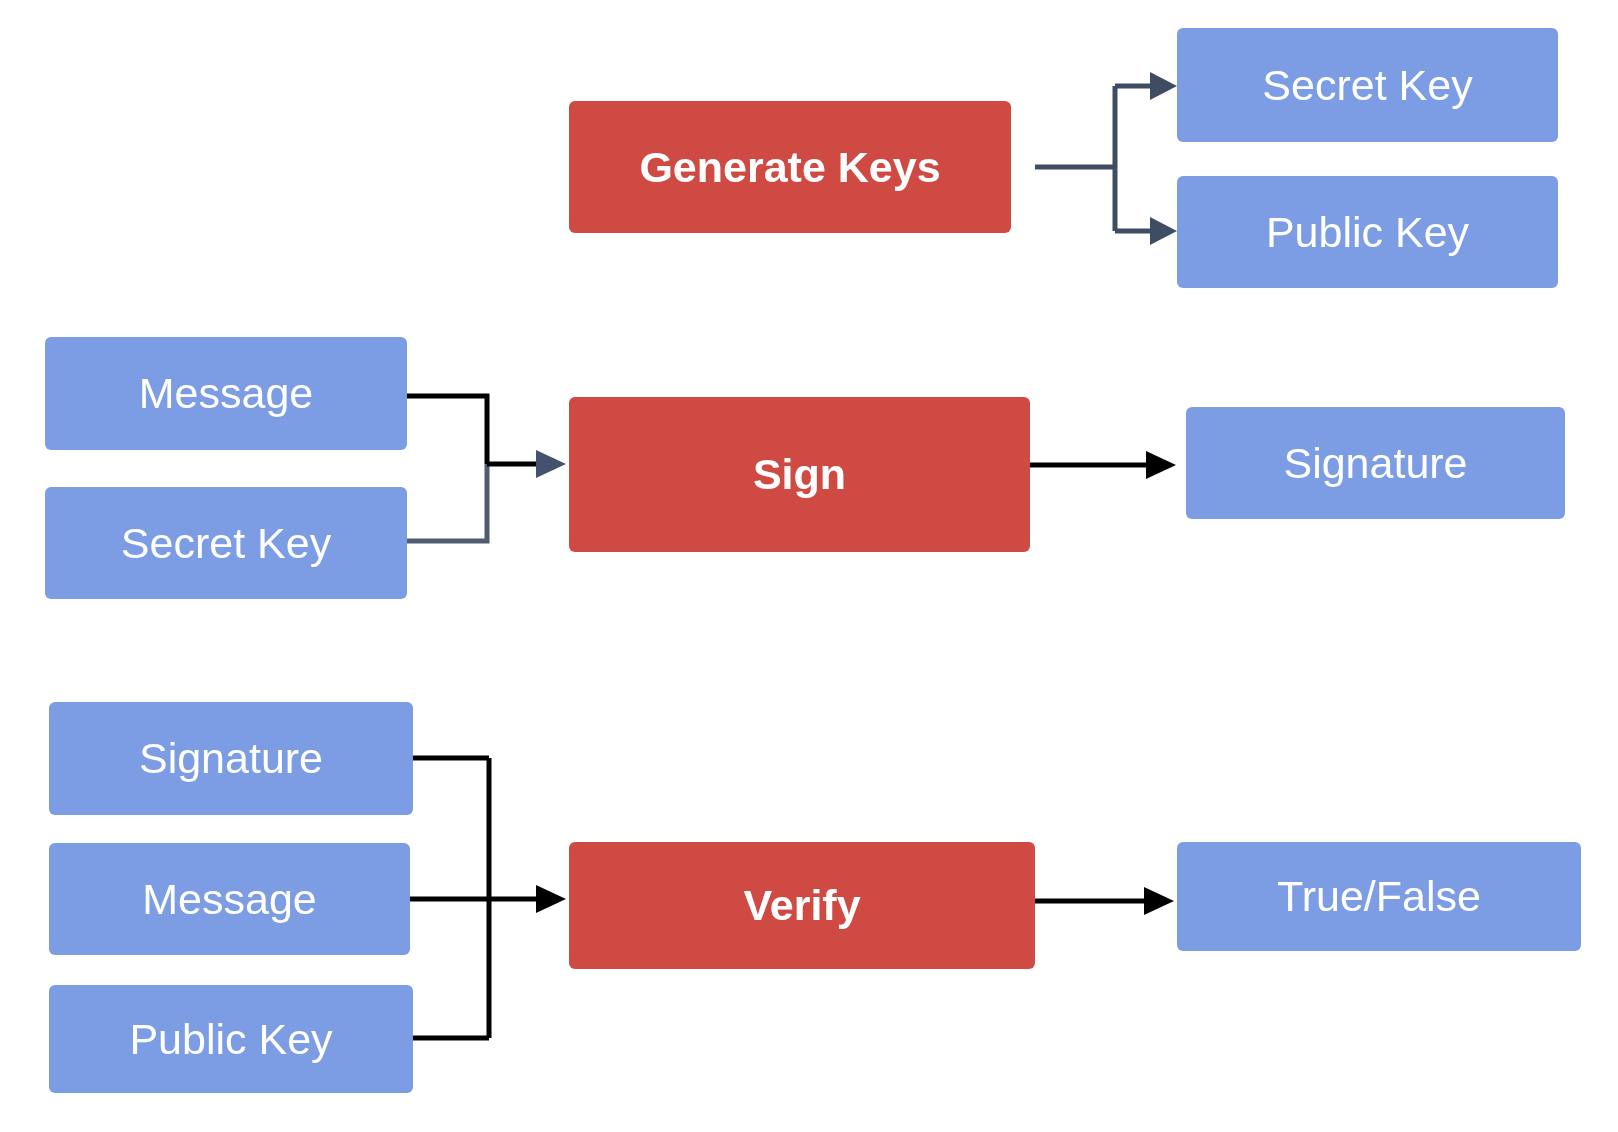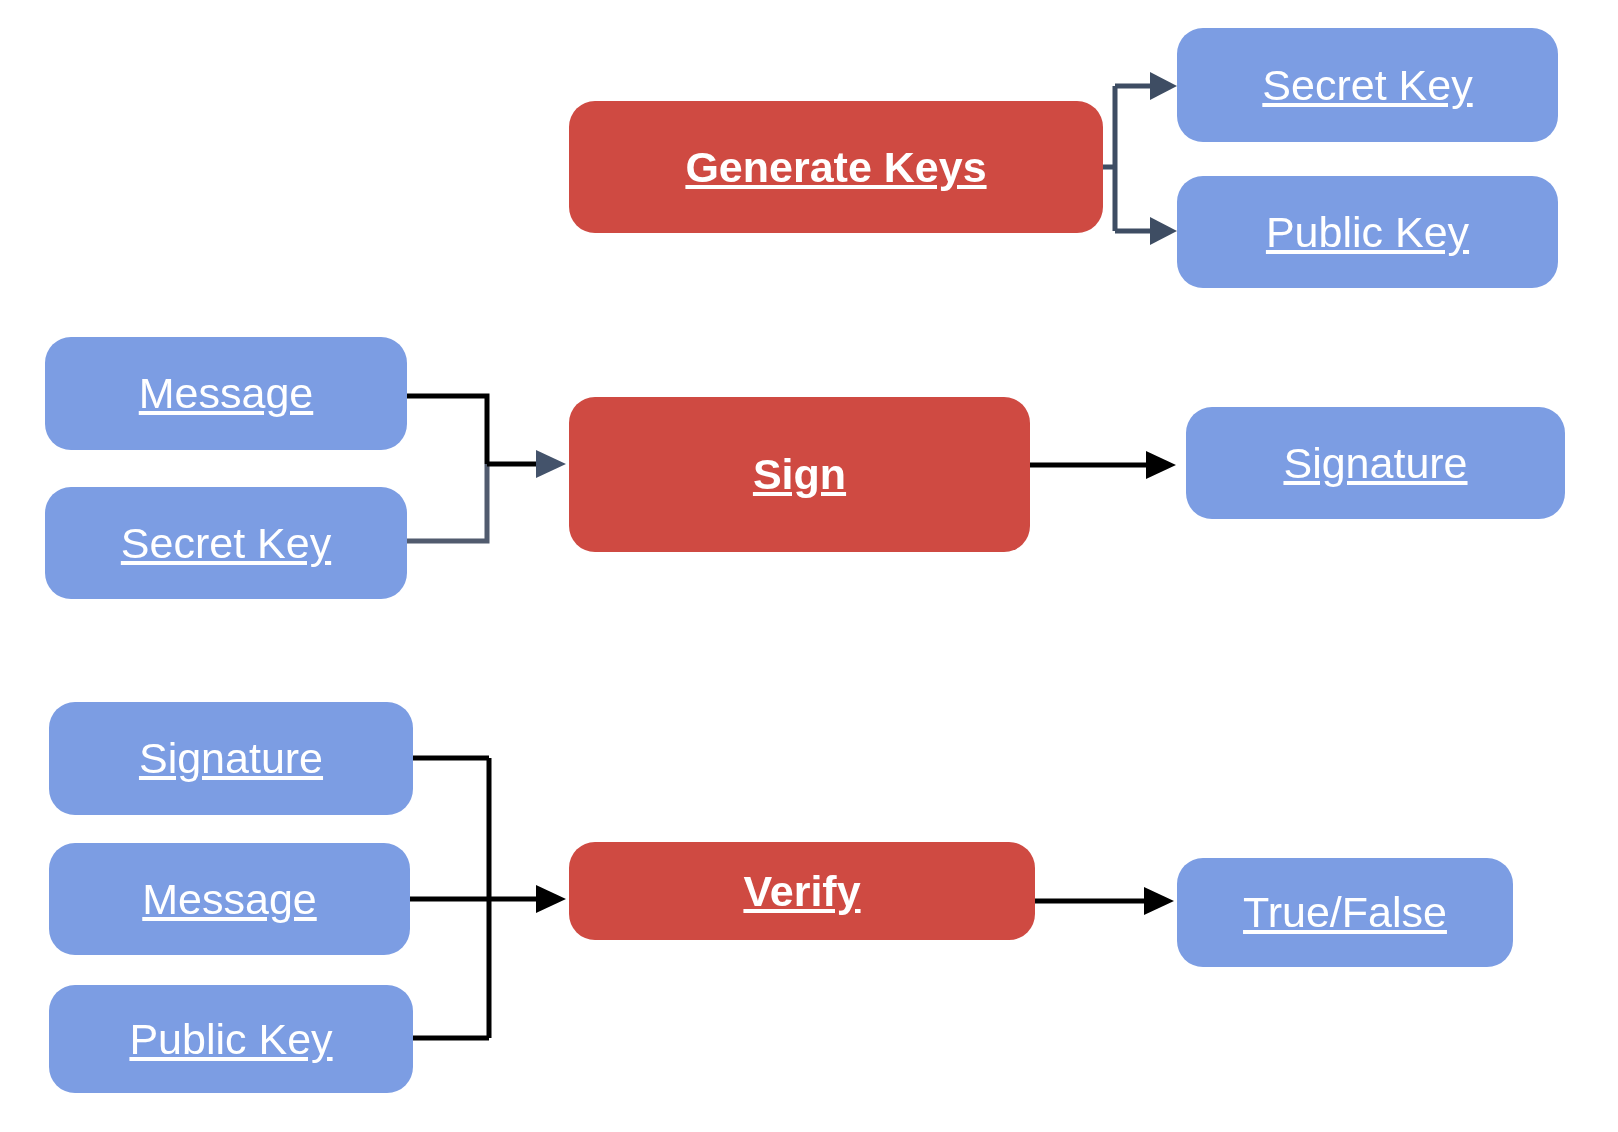--- a/index.html
+++ b/index.html
@@ -21,25 +21,24 @@
     top: 0;
     width: 1618px;
     height: 1132px;
   }
   .node {
     position: absolute;
     display: flex;
     align-items: center;
     justify-content: center;
     color: #ffffff;
-    border-radius: 26px;
+    border-radius: 6px;
     box-sizing: border-box;
     text-align: left;
     white-space: nowrap;
-    text-decoration: underline;
   }
   .process {
     background: var(--process-color, #CF4A42);
     font-weight: 700;
     font-size: 43px;
   }
   .data {
     background: var(--data-color, #7C9DE3);
     font-weight: 400;
     font-size: 43px;
@@ -95,28 +94,28 @@
     </g>
 
     <g stroke="#000000" stroke-width="5" fill="none">
       <path d="M1035 901 H1146"></path>
     </g>
     <g fill="#000000" stroke="none">
       <polygon points="1144,887 1144,915 1174,901"></polygon>
     </g>
   </svg>
 
-  <div class="node process" style="left:569px; top:101px; width:534px; height:132px;">Generate Keys</div>
+  <div class="node process" style="left:569px; top:101px; width:442px; height:132px;">Generate Keys</div>
   <div class="node data" style="left:1177px; top:28px; width:381px; height:114px;">Secret Key</div>
   <div class="node data" style="left:1177px; top:176px; width:381px; height:112px;">Public Key</div>
 
   <div class="node data" style="left:45px; top:337px; width:362px; height:113px;">Message</div>
   <div class="node data" style="left:45px; top:487px; width:362px; height:112px;">Secret Key</div>
   <div class="node process" style="left:569px; top:397px; width:461px; height:155px;">Sign</div>
   <div class="node data" style="left:1186px; top:407px; width:379px; height:112px;">Signature</div>
 
   <div class="node data" style="left:49px; top:702px; width:364px; height:113px;">Signature</div>
   <div class="node data" style="left:49px; top:843px; width:361px; height:112px;">Message</div>
   <div class="node data" style="left:49px; top:985px; width:364px; height:108px;">Public Key</div>
-  <div class="node process" style="left:569px; top:842px; width:466px; height:98px;">Verify</div>
-  <div class="node data" style="left:1177px; top:842px; width:336px; height:109px;margin-top:16px;">True/False</div>
+  <div class="node process" style="left:569px; top:842px; width:466px; height:127px;">Verify</div>
+  <div class="node data" style="left:1177px; top:842px; width:404px; height:109px;">True/False</div>
 
 </div>
 
 </body></html>

